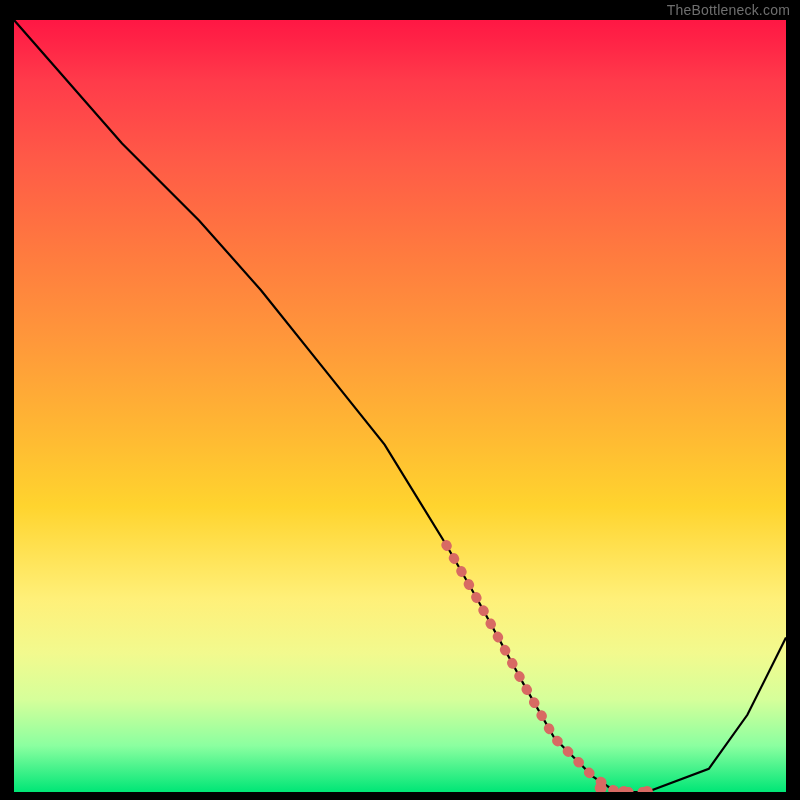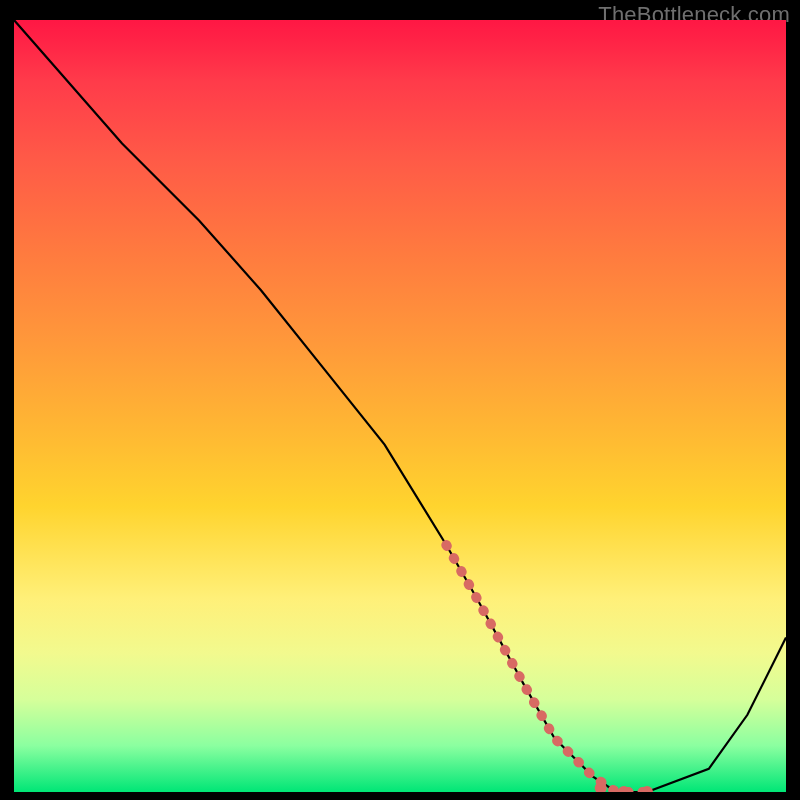--- a/index.html
+++ b/index.html
@@ -48,21 +48,21 @@
     top: 0;
     width: 772px;
     height: 772px;
     pointer-events: none;
   }
   .watermark {
     position: absolute;
     top: 2px;
     right: 10px;
     color: #6f6f6f;
-    font-size: 22px;
+    font-size: 14px;
     font-weight: 500;
     letter-spacing: 0.2px;
     user-select: none;
   }
 </style>
 </head>
 <body>
 
 <div class="watermark">TheBottleneck.com</div>
 

